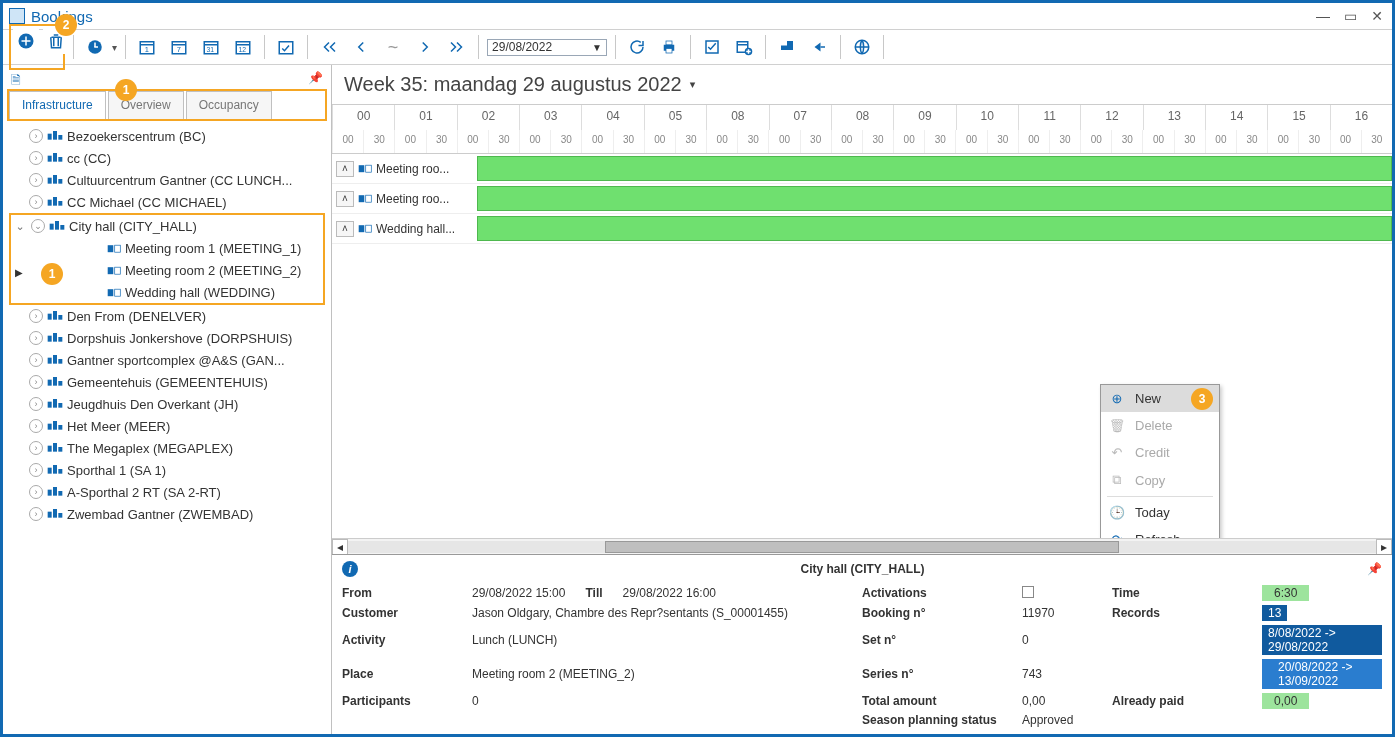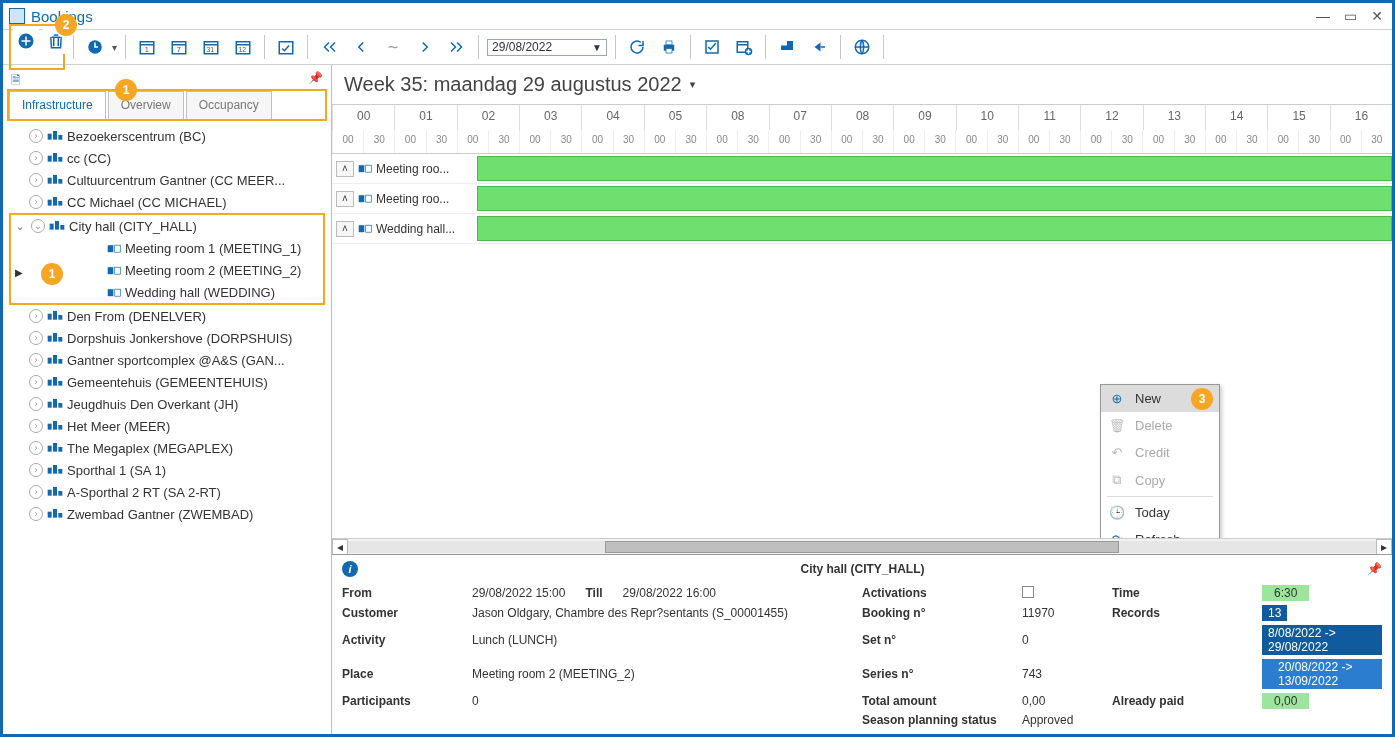--- a/index.html
+++ b/index.html
@@ -467,21 +467,21 @@
             <span>cc  (CC)</span>
           </div>
           <div class="tree-row">
             <span class="expander"></span>
             <span class="chev-icon">›</span>
             <span class="facility-icon"><svg class="facility-svg" viewBox="0 0 24 16">
                 <rect x="1" y="6" width="6" height="9" fill="#1169b2"></rect>
                 <rect x="9" y="2" width="6" height="13" fill="#1169b2"></rect>
                 <rect x="17" y="8" width="6" height="7" fill="#1169b2"></rect>
               </svg></span>
-            <span>Cultuurcentrum Gantner (CC MEER...</span>
+            <span>Cultuurcentrum Gantner (CC LUNCH...</span>
           </div>
           <div class="tree-row">
             <span class="expander"></span>
             <span class="chev-icon">›</span>
             <span class="facility-icon"><svg class="facility-svg" viewBox="0 0 24 16">
                 <rect x="1" y="6" width="6" height="9" fill="#1169b2"></rect>
                 <rect x="9" y="2" width="6" height="13" fill="#1169b2"></rect>
                 <rect x="17" y="8" width="6" height="7" fill="#1169b2"></rect>
               </svg></span>
             <span>CC Michael (CC MICHAEL)</span>

